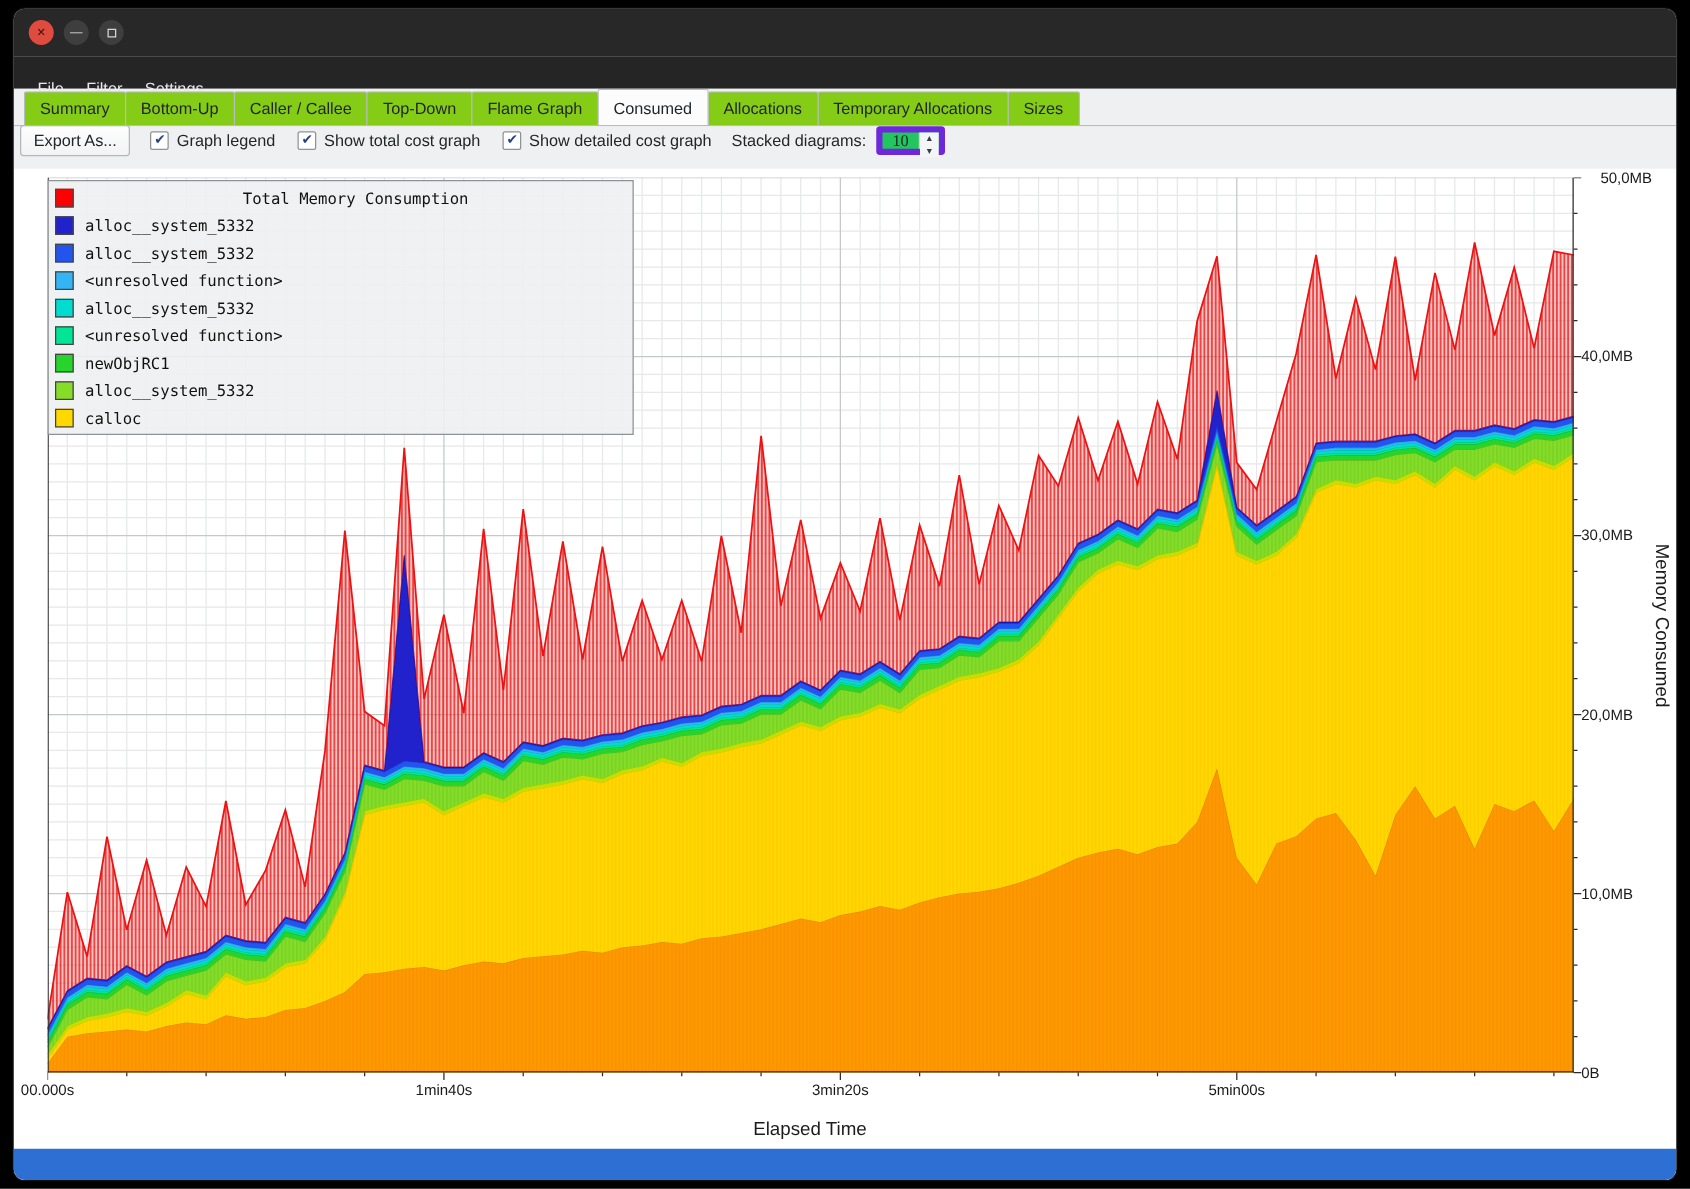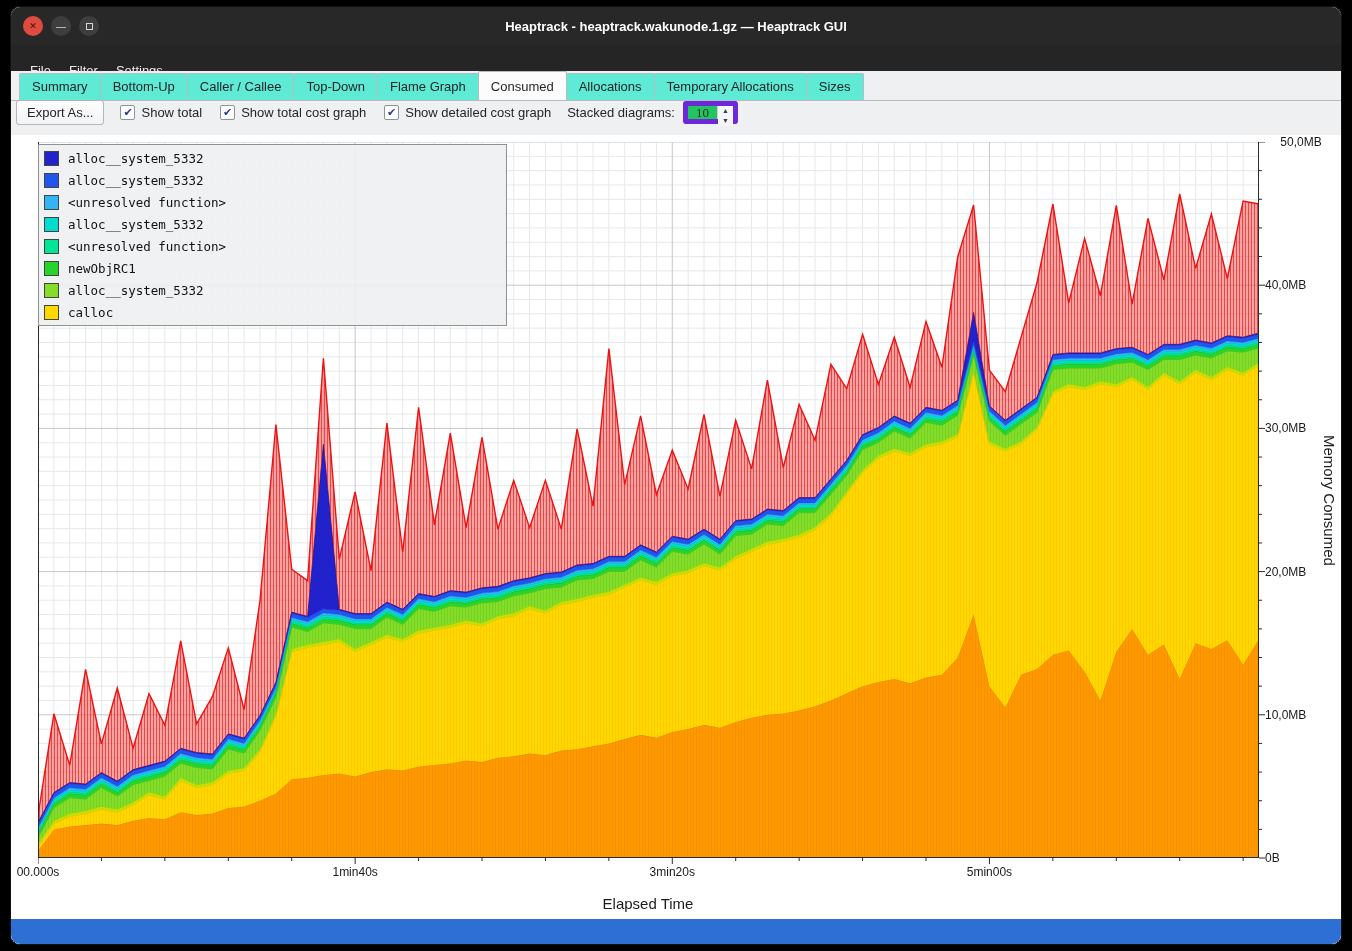--- a/index.html
+++ b/index.html
@@ -19,21 +19,21 @@
           display:flex; align-items:center; justify-content:center; font-size:10px; cursor:default; }
   .wbtn.close { background:var(--close_button,#df4b3f); color:#43100b; font-size:9px; }
   .wbtn .sq { width:7px; height:7px; border:1.5px solid #d6d6d6; display:block; }
   .title { flex:1; text-align:center; color:#ffffff; font-size:13px; font-weight:bold; }
   
   .menubar { height:26px; background:var(--menubar,#252525); display:flex; align-items:center; padding-left:10px; }
   .menuitem { color:#e9e9e9; font-size:13px; padding:3px 9px; cursor:default;margin-top:24px; }
   .menuitem u { text-underline-offset:2px; }
   
   .tabbar { background:#eff0f1; display:flex; align-items:flex-end; padding:4px 0 0 8px; height:30px; border-bottom:1px solid #b9bcbf; }
-  .tab { font-size:13px; color:#232629; background:#5eead4; border:1px solid #b9bcbf; border-bottom:none;
+  .tab { font-size:13px; color:#232629; background:#84cc16; border:1px solid #b9bcbf; border-bottom:none;
          padding:5px 12px 6px; border-radius:2px 2px 0 0; margin-right:-1px; position:relative; white-space:nowrap; }
   .tab.active { background:var(--accent_tab,#fcfcfc); z-index:2; padding-top:7px; margin-top:-3px; }
   
   .toolbar { height:34px; background:#eff0f1; display:flex; align-items:center; gap:16px; padding:0 10px 11px 5px; }
   .btn { font-family:inherit; background:linear-gradient(#fefefe,#f2f3f4); border:1px solid #b4b8bb; border-radius:3px;
          padding:4px 10px; font-size:13px; color:#232629; }
   #checks { display:flex; gap:18px; align-items:center; }
   .check { display:inline-flex; align-items:center; gap:6px; font-size:13px; color:#232629; }
   .check .box { width:15px; height:15px; background:#fff; border:1px solid #8e9396; border-radius:2px;
                 display:flex; align-items:center; justify-content:center; font-size:11px; color:var(--check,#27408b); line-height:1; }
@@ -70,21 +70,20 @@
       <div class="wbtn close">
           <span>✕</span>
         </div>
       <div class="wbtn">
           <span>—</span>
         </div>
       <div class="wbtn">
           <span class="sq"></span>
         </div>
     </div>
-    <div class="title">Heaptrack - heaptrack.wakunode.1.gz — Heaptrack GUI</div>
   </div>
 
   <div class="menubar" id="menubar">
       <span class="menuitem"><u>F</u>ile</span>
       <span class="menuitem"><u>F</u>ilter</span>
       <span class="menuitem"><u>S</u>ettings</span>
     </div>
 
   <div class="tabbar" id="tabbar">
       <div class="tab">Summary</div>
@@ -96,21 +95,21 @@
       <div class="tab">Allocations</div>
       <div class="tab">Temporary Allocations</div>
       <div class="tab">Sizes</div>
     </div>
 
   <div class="toolbar">
     <button class="btn">Export As...</button>
     <span id="checks">
         <label class="check">
           <span class="box">✔</span>
-          <span>Show total</span>
+          <span>Graph legend</span>
         </label>
         <label class="check">
           <span class="box">✔</span>
           <span>Show total cost graph</span>
         </label>
         <label class="check">
           <span class="box">✔</span>
           <span>Show detailed cost graph</span>
         </label>
       </span>
@@ -381,20 +380,24 @@
         <div class="ylab" style="top: 0px; text-align: center;">50,0MB</div>
         <div class="xlab" style="left: -15px;">00.000s</div>
         <div class="xlab" style="left: 302.143px;">1min40s</div>
         <div class="xlab" style="left: 619.286px;">3min20s</div>
         <div class="xlab" style="left: 936.429px;">5min00s</div>
       </div>
     <div class="xtitle">Elapsed Time</div>
     <div class="ytitle">Memory Consumed</div>
     <div class="legend" id="legend">
         <div class="lrow">
+          <span class="sw" style="background: rgb(255, 0, 0);"></span>
+          <span class="ltitle">Total Memory Consumption</span>
+        </div>
+        <div class="lrow">
           <span class="sw" style="background: rgb(34, 34, 204);"></span>
           <span>alloc__system_5332</span>
         </div>
         <div class="lrow">
           <span class="sw" style="background: rgb(34, 85, 238);"></span>
           <span>alloc__system_5332</span>
         </div>
         <div class="lrow">
           <span class="sw" style="background: rgb(51, 181, 245);"></span>
           <span>&lt;unresolved function&gt;</span>

